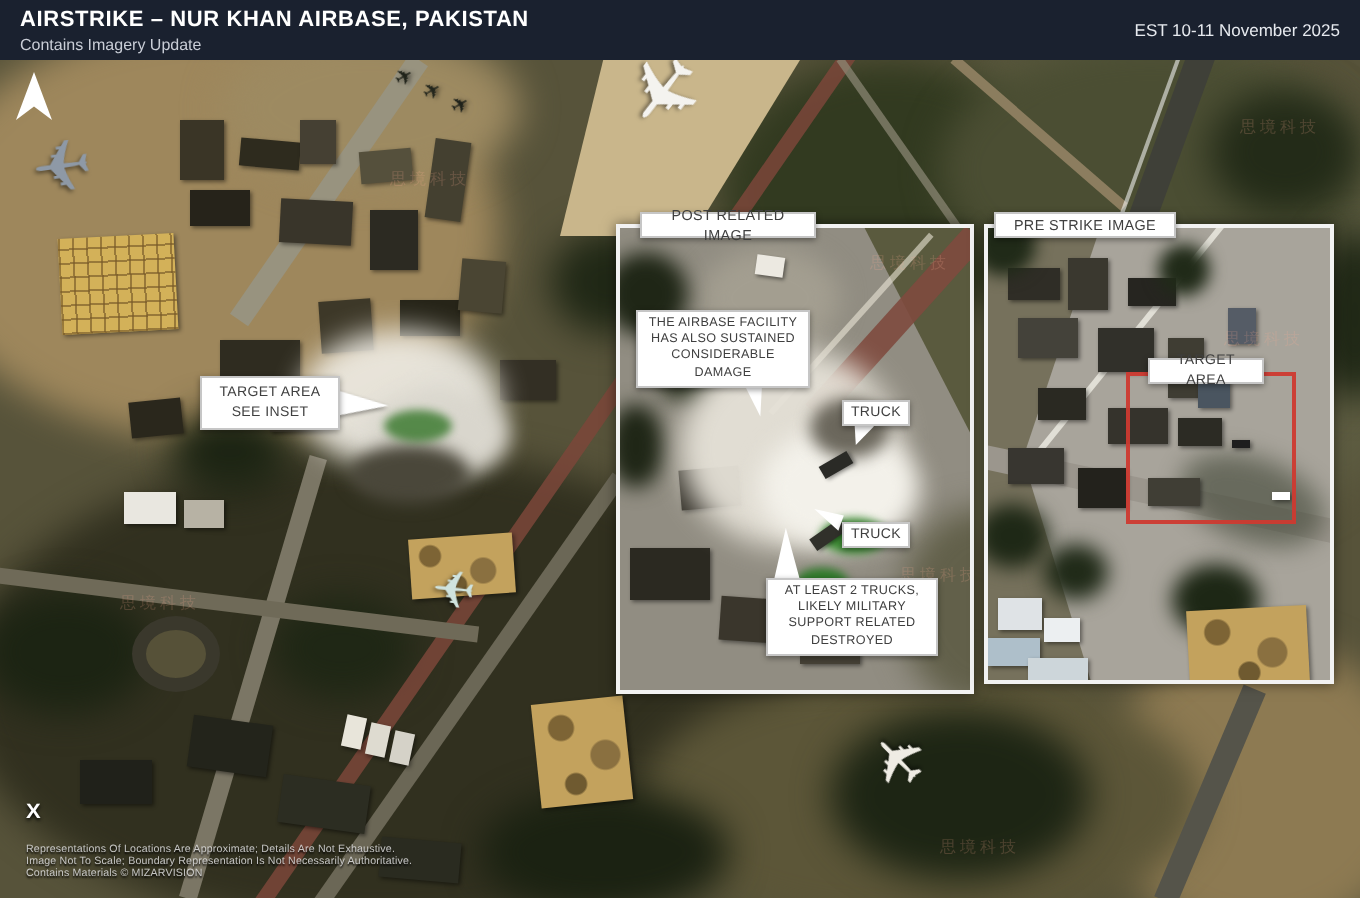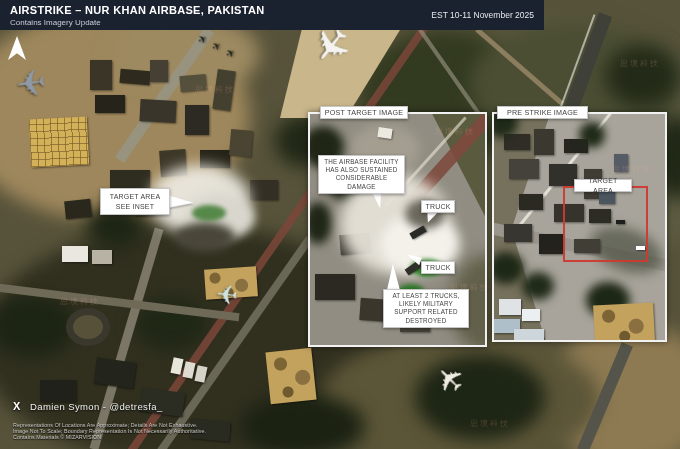--- a/index.html
+++ b/index.html
@@ -13,21 +13,21 @@
   .plane{position:absolute;line-height:1;filter:drop-shadow(1px 1px 1px rgba(0,0,0,.5));}
   .lbl{position:absolute;background:#fff;border:1px solid #c6c6c6;color:#3f3f3f;
        font-size:7px;letter-spacing:.2px;text-align:center;display:flex;
        align-items:center;justify-content:center;flex-direction:column;
        box-shadow:0 1px 3px rgba(0,0,0,.4);z-index:30;padding:2px 3px;line-height:1.3;}
   .ptr{position:absolute;width:0;height:0;z-index:29;}
   .wm{position:absolute;font-size:8px;letter-spacing:2px;color:rgba(255,175,150,.20);
       z-index:6;white-space:nowrap;}
   .panel{position:absolute;border:2px solid #f2f2f2;overflow:hidden;z-index:10;
          box-shadow:0 0 6px rgba(0,0,0,.5);}
-  #header{position:absolute;left:0;top:0;width:544px;height:30px;background:#1a212f;
+  #header{position:absolute;left:0;top:0;width:680px;height:30px;background:#1a212f;
           z-index:50;color:#fff;}
   #footer-name{position:absolute;left:30px;top:401px;font-size:9.5px;color:#f0f0f0;
           letter-spacing:.4px;z-index:50;text-shadow:0 1px 2px #000;}
   #x-logo{position:absolute;left:13px;top:400px;font-size:11px;font-weight:800;
           color:#fff;z-index:50;text-shadow:0 1px 2px #000;transform:scaleY(.95);}
   .disc{position:absolute;left:13px;font-size:5.3px;color:rgba(225,225,225,.85);
         z-index:50;letter-spacing:.1px;text-shadow:0 1px 1px #000;white-space:nowrap;}
 </style>
 </head>
 <body>
@@ -185,21 +185,21 @@
 
   <div class="abs" style="left:563px;top:186px;width:85px;height:76px;border:2px solid rgba(205,58,48,.95);z-index:25;"></div>
 
   <div class="lbl" style="left:100px;top:188px;width:70px;height:27px;z-index:30;">
     <span>TARGET AREA</span>
     <span>SEE INSET</span>
   </div>
   <div class="ptr" style="left:168px;top:197px;border-left:26px solid #fff;border-top:4px solid transparent;border-bottom:9px solid transparent;transform:rotate(8deg);filter:drop-shadow(0 1px 1px rgba(0,0,0,.4));"></div>
 
   <div class="lbl" style="left:320px;top:106px;width:88px;height:13px;font-size:7.2px;">
-    <span>POST TARGET IMAGE</span>
+    <span>POST RELATED IMAGE</span>
   </div>
   <div class="lbl" style="left:497px;top:106px;width:91px;height:13px;font-size:7.2px;">
     <span>PRE STRIKE IMAGE</span>
   </div>
 
   <div class="lbl" style="left:318px;top:155px;width:87px;font-size:6.3px;">
     <span>THE AIRBASE FACILITY HAS ALSO SUSTAINED CONSIDERABLE DAMAGE</span>
   </div>
   <div class="ptr" style="left:372px;top:182px;border-top:26px solid #fff;border-left:4px solid transparent;border-right:10px solid transparent;transform:rotate(-18deg);"></div>
 
@@ -222,18 +222,17 @@
     <span>TARGET AREA</span>
   </div>
 
   <div id="header">
     <div style="position:absolute;left:10px;top:4px;font-size:11px;font-weight:bold;letter-spacing:.3px;">AIRSTRIKE – NUR KHAN AIRBASE, PAKISTAN</div>
     <div style="position:absolute;left:10px;top:17.5px;font-size:8px;color:#c9cdd6;">Contains Imagery Update</div>
     <div style="position:absolute;right:10px;top:10px;font-size:8.5px;color:#e6e9ee;">EST 10-11 November 2025</div>
   </div>
 
   <span id="x-logo">X</span>
-  <span id="footer-name">Damien Symon - @detresfa_</span>
   <span class="disc" style="top:422px;">Representations Of Locations Are Approximate; Details Are Not Exhaustive.</span>
   <span class="disc" style="top:428px;">Image Not To Scale; Boundary Representation Is Not Necessarily Authoritative.</span>
   <span class="disc" style="top:434px;">Contains Materials © MIZARVISION</span>
 
 </div>
 
 </body></html>

